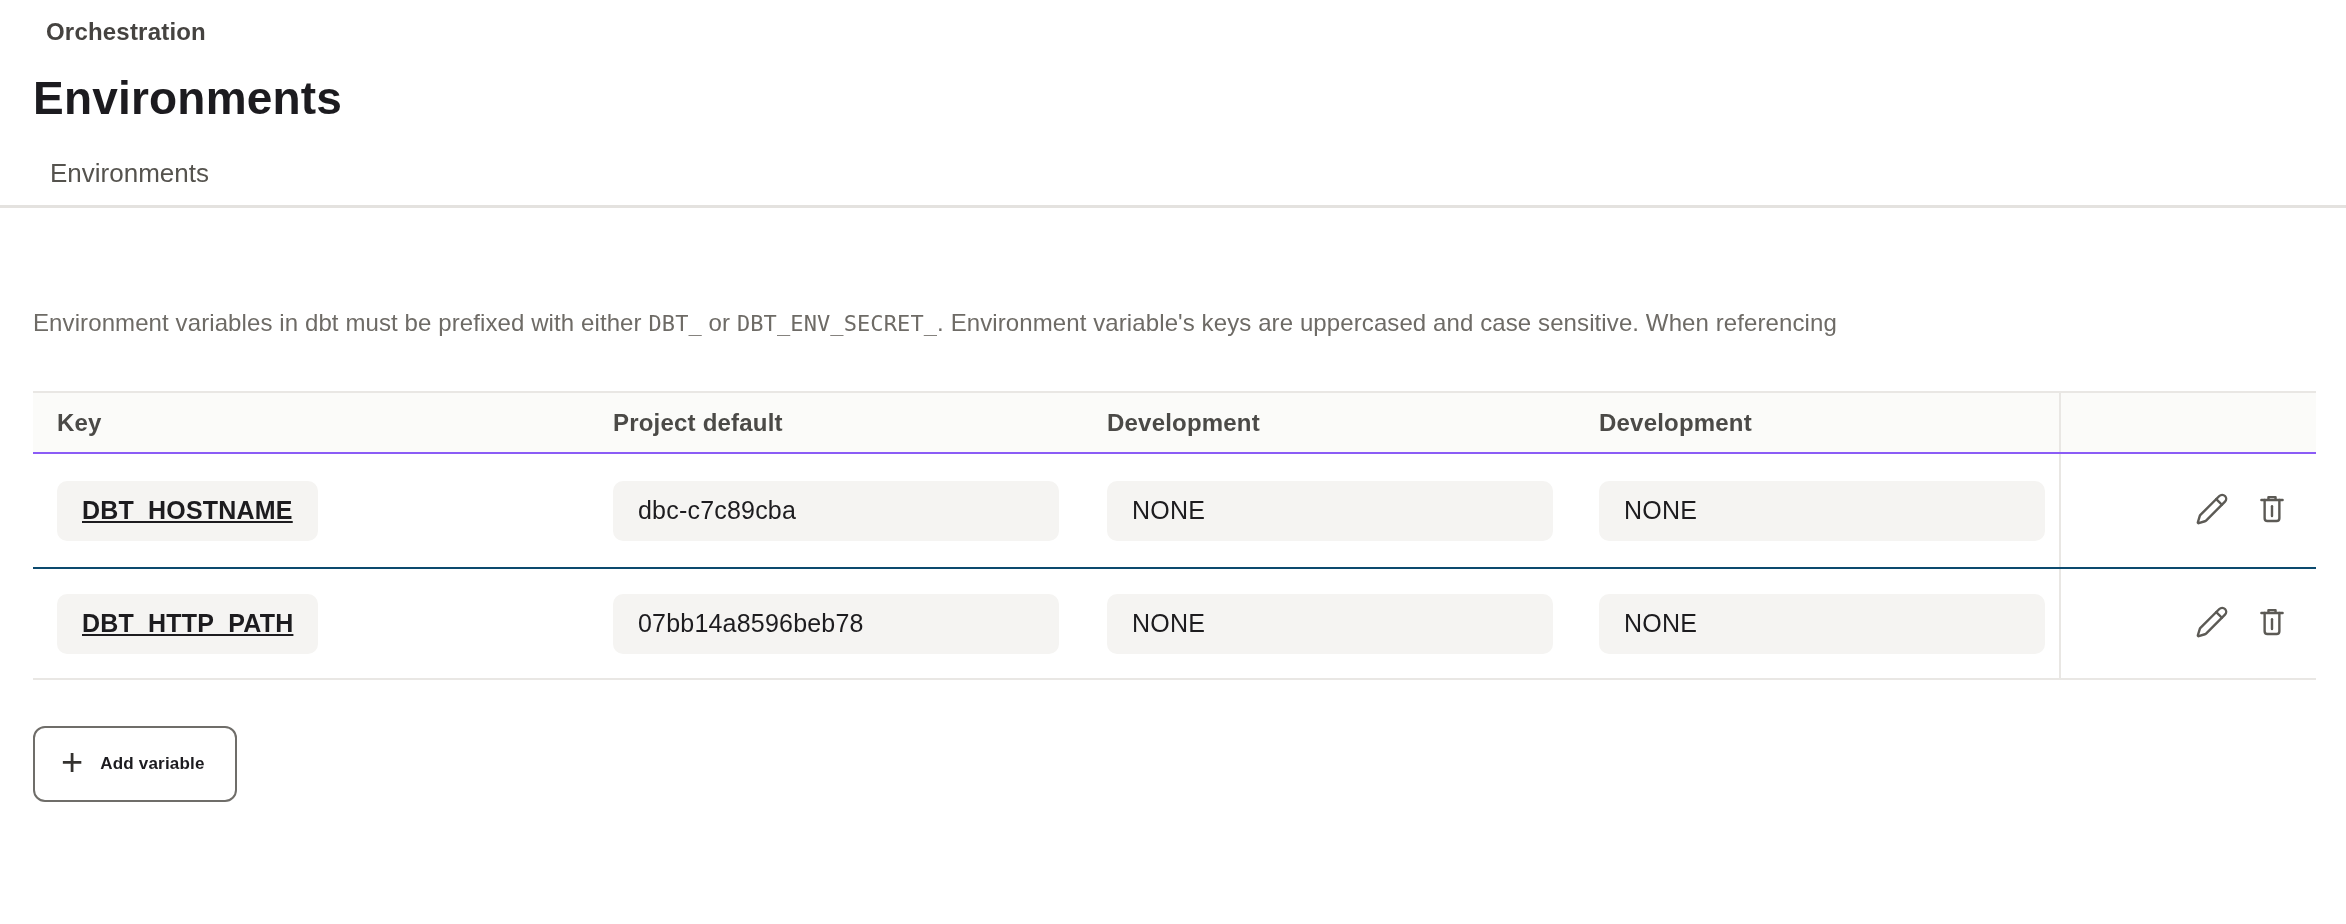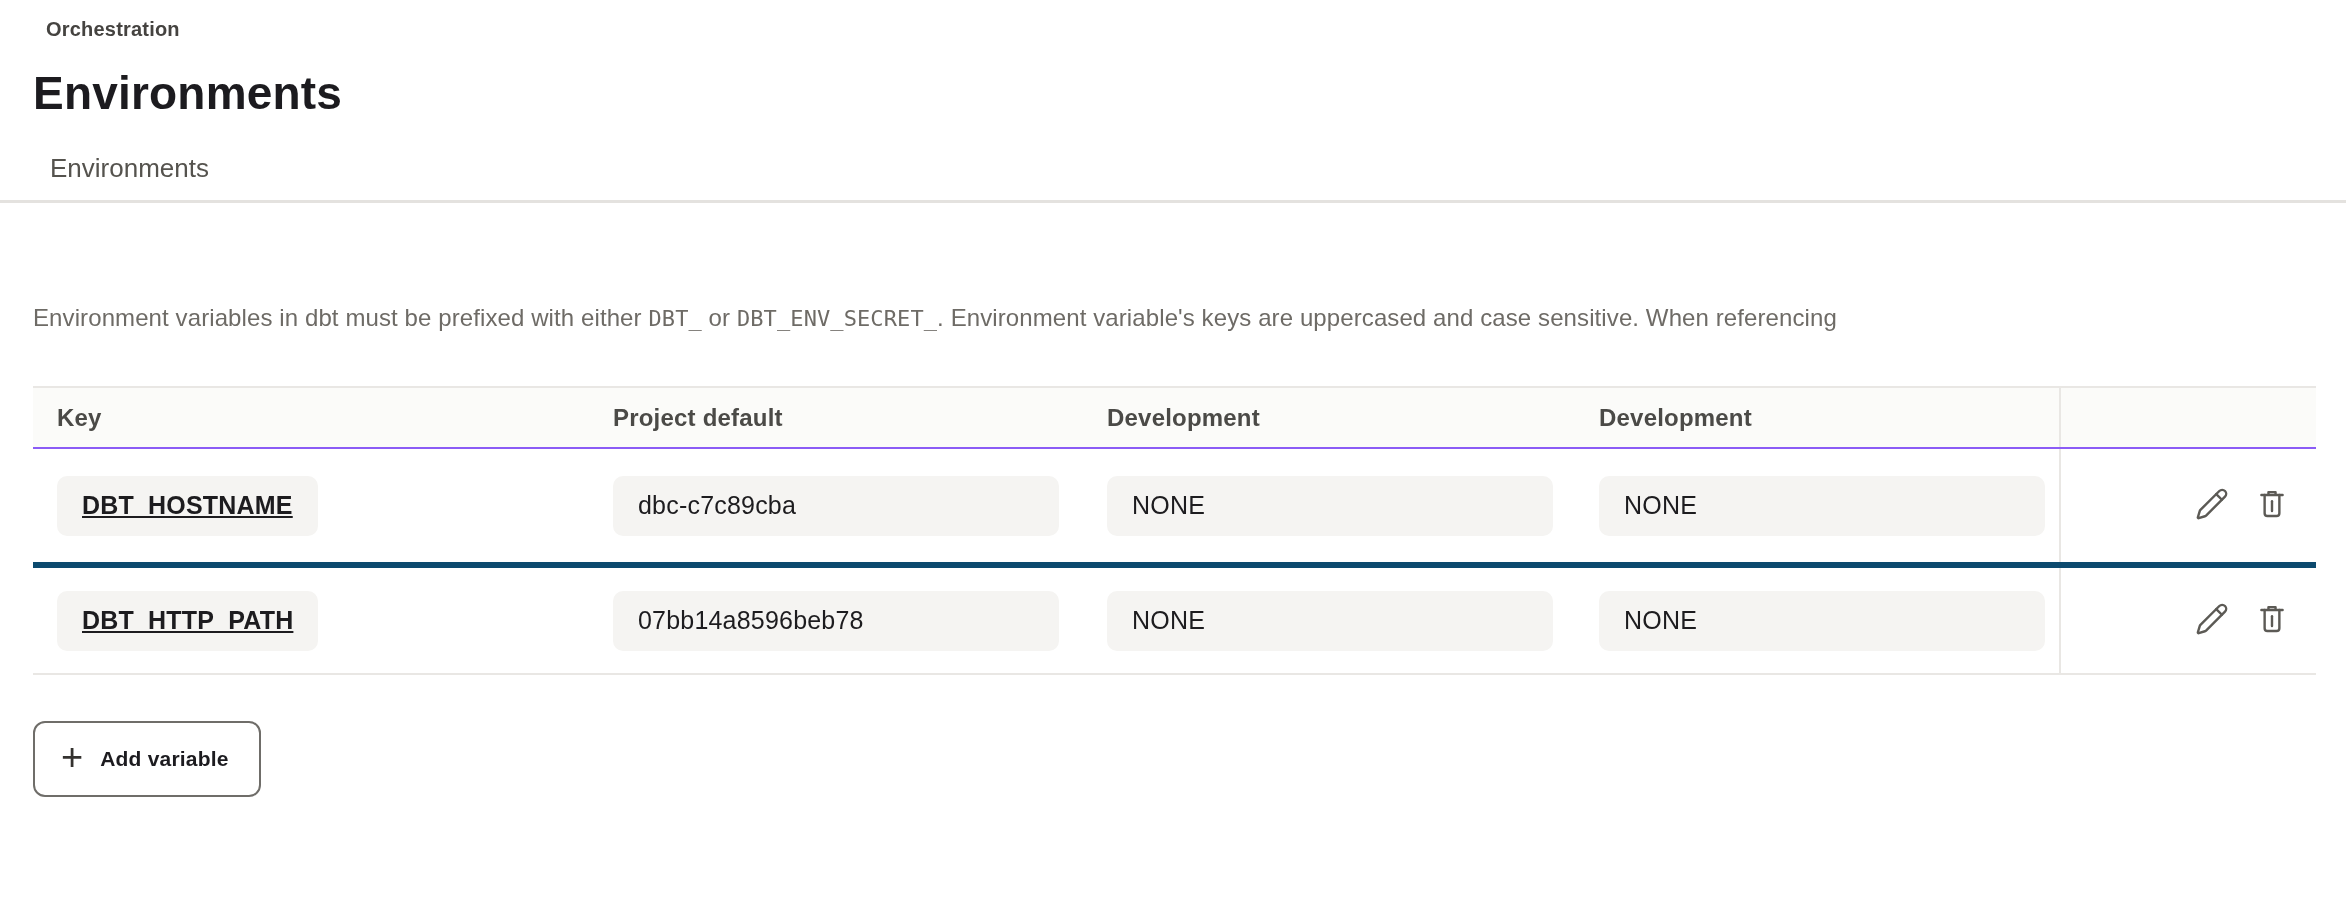--- a/index.html
+++ b/index.html
@@ -9,21 +9,21 @@
     position: relative;
     width: 2346px;
     height: 924px;
     background: #ffffff;
     overflow: hidden;
   }
 
   
   .breadcrumb {
     margin: 18px 0 0 46px;
-    font-size: 20px;
+    font-size: 24px;
     font-weight: 700;
     color: #454340;
     letter-spacing: 0.2px;
     display: inline-block;
     cursor: pointer;
     text-align: center;
   }
   .page-title {
     margin: 26px 0 0 33px;
     font-size: 46px;
@@ -107,21 +107,21 @@
     border-bottom: 2px solid #8b5cf6;
   }
   .th {
     font-size: 24px;
     font-weight: 700;
     color: #4b4a47;
     letter-spacing: 0.2px;
   }
   .th.first { padding-left: 24px; }
   .trow { height: 113px; }
-  .trow + .trow { border-top: 6px solid #0c4a6e; }
+  .trow + .trow { border-top: 2px solid #0c4a6e; }
   .env-table .trow:last-child { border-bottom: 2px solid #e9e7e4; }
   .cell.first { padding-left: 24px; }
   .pill {
     display: inline-flex;
     align-items: center;
     height: 60px;
     padding: 0 25px;
     background: #f5f4f2;
     border-radius: 10px;
     font-size: 25px;
@@ -166,21 +166,21 @@
     font-family: "Liberation Sans", sans-serif;
   }
   .add-btn .plus {
     font-size: 38px;
     font-weight: 400;
     color: #34322f;
     line-height: 1;
     margin-top: -4px;
   }
   .add-btn .label {
-    font-size: 21px;
+    font-size: 17px;
     font-weight: 700;
     color: #1c1b1f;
     letter-spacing: 0.2px;
   }
 </style>
 </head>
 <body>
 
 <div class="page">
 

